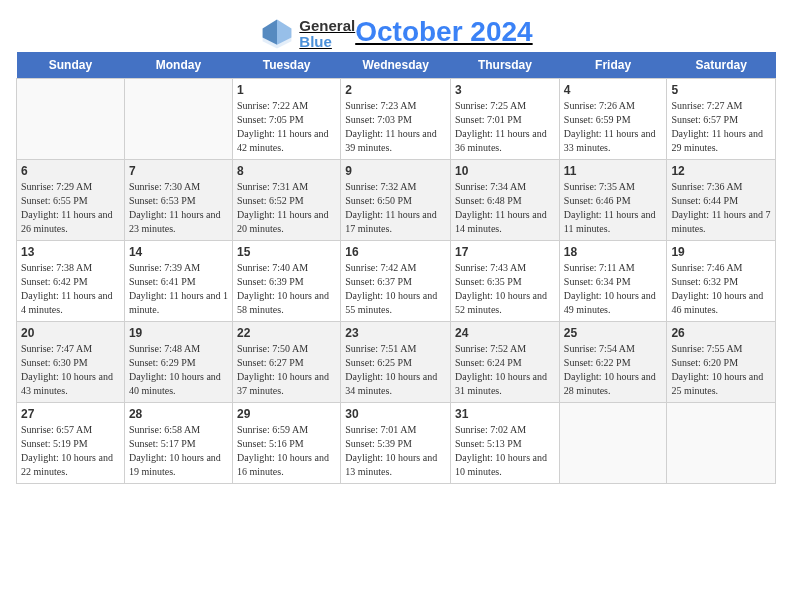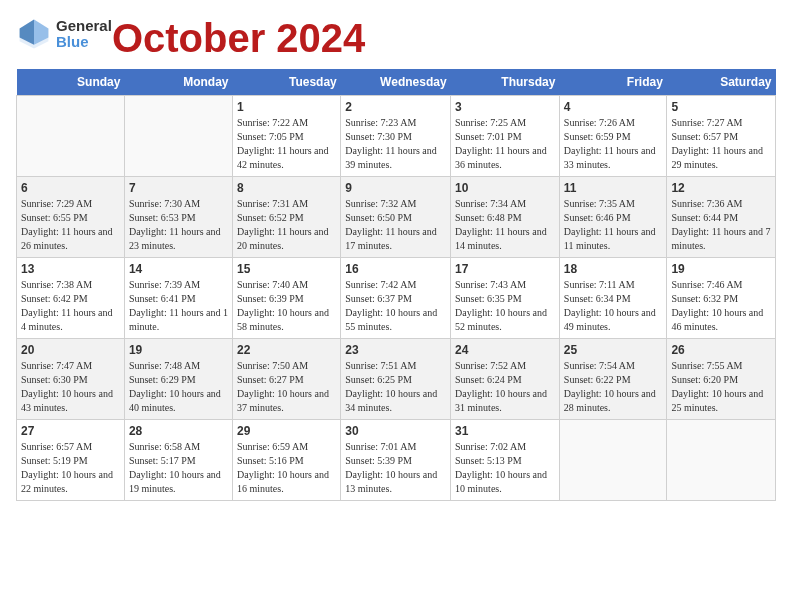--- a/index.html
+++ b/index.html
@@ -5,23 +5,23 @@
     * { box-sizing: border-box; margin: 0; padding: 0; }
     body {
       font-family: Arial, sans-serif;
       background: #fff;
       width: 792px;
       min-height: 612px;
       padding: 16px;
     }
     .header-section {
       display: flex;
-      justify-content: flex-start;
+      justify-content: center;
       align-items: flex-start;
-      margin-bottom: 8px;
+      text-decoration: underline;
     }
     .logo {
       display: flex;
       align-items: center;
       gap: 4px;
     }
     .logo-text {
       display: flex;
       flex-direction: column;
       line-height: 1.1;
@@ -37,39 +37,39 @@
       color: #4a90d9;
     }
     .logo-icon {
       width: 36px;
       height: 36px;
     }
     .title-block {
       text-align: right;
     }
     .month-title {
-      font-size: 40px;
-      font-weight: bold;
-      color: #b91c1c;
+      font-size: 28px;
+      font-weight: bold;
+      color: #3b82f6;
     }
     .location-title {
       font-size: 16px;
       color: #333;
       margin-top: 2px;
     }
     table {
       width: 100%;
       border-collapse: collapse;
       font-size: 11px;
     }
     thead tr th {
       background-color: #4472c4;
       color: #fff;
       padding: 6px 4px;
-      text-align: right;
+      text-align: center;
       font-size: 12px;
       font-weight: bold;
     }
     tbody tr td {
       border: 1px solid #d0d0d0;
       vertical-align: top;
       padding: 4px 4px;
       height: 80px;
       width: 113px;
       color: #333;
@@ -134,21 +134,21 @@
         <td class="empty-cell"></td>
         <td>
           <span class="day-number">1</span>
           <div class="cell-content">Sunrise: 7:22 AM
 Sunset: 7:05 PM
 Daylight: 11 hours and 42 minutes.</div>
         </td>
         <td>
           <span class="day-number">2</span>
           <div class="cell-content">Sunrise: 7:23 AM
-Sunset: 7:30 PM
+Sunset: 7:03 PM
 Daylight: 11 hours and 39 minutes.</div>
         </td>
         <td>
           <span class="day-number">3</span>
           <div class="cell-content">Sunrise: 7:25 AM
 Sunset: 7:01 PM
 Daylight: 11 hours and 36 minutes.</div>
         </td>
         <td>
           <span class="day-number">4</span>

